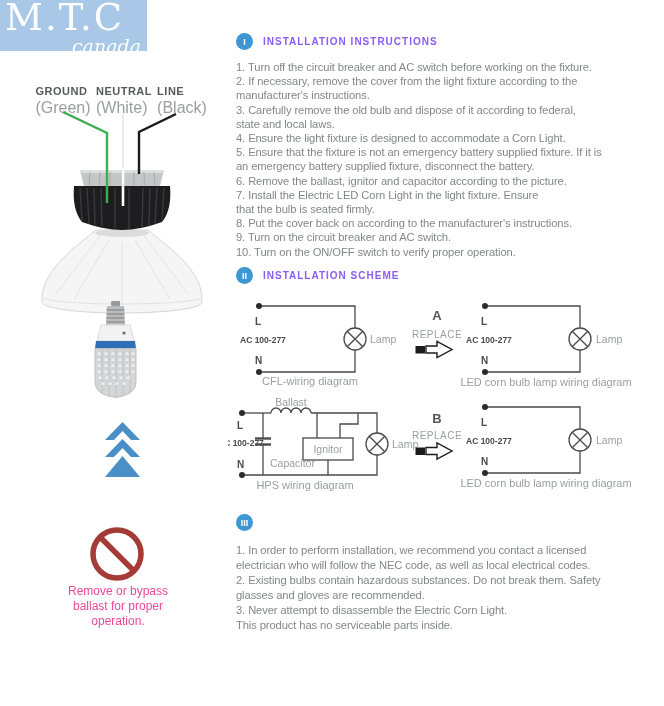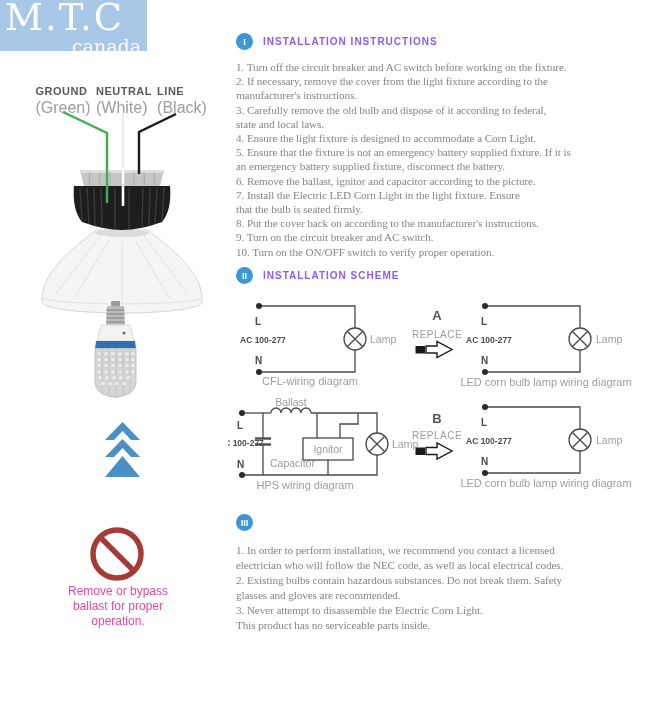--- a/index.html
+++ b/index.html
@@ -8,35 +8,35 @@
     font-family:"Liberation Sans",sans-serif;
   }
   .abs{position:absolute;}
   .pre{white-space:pre-line;}
 
   
   .logo{left:0;top:0;width:147px;height:51px;background:#a9c7e7;}
   .logo-main{position:absolute;left:5px;top:-4px;color:#fff;font-family:"DejaVu Serif",serif;
     font-size:37px;letter-spacing:2px;}
   .logo-sub{position:absolute;right:6px;top:35px;color:#fff;font-family:"DejaVu Serif",serif;
-    font-size:19px;}
+    font-style:italic;font-size:19px;}
 
   
   .wire-label{top:85px;text-align:left;transform:translateX(-50%);}
   .wire-name{font-size:11px;font-weight:bold;color:#58595b;letter-spacing:.5px;}
   .wire-note{font-size:16px;color:#9b9da0;margin-top:2px;}
 
   
   .sec-header{display:flex;align-items:center;gap:10px;left:236px;}
   .num-badge{width:17px;height:17px;border-radius:50%;background:#3e97d3;color:#fff;
     font-size:9px;font-weight:bold;display:flex;align-items:center;justify-content:center;
     flex:0 0 17px;}
   .sec-title{font-size:10px;font-weight:bold;color:#8b5cf6;letter-spacing:1px;}
 
-  .body-text{font-size:11.2px;color:#84868a;line-height:14.2px;letter-spacing:-.1px;font-family:Liberation Serif, serif;}
+  .body-text{font-size:11.2px;color:#84868a;line-height:14.2px;letter-spacing:-.1px;}
   .safety-text{line-height:15px;}
 
   .no-caption{left:60px;top:584px;width:116px;text-align:center;
     font-size:12px;color:#ec4899;line-height:15px;}
 
   svg text{font-family:"Liberation Sans",sans-serif;}
   .t-term{font-size:10px;font-weight:bold;fill:#4b4b4d;}
   .t-src{font-size:8.5px;font-weight:bold;fill:#4b4b4d;}
   .t-comp{font-size:10.5px;fill:#9b9da0;}
   .t-cap{font-size:11px;fill:#9b9da0;}

